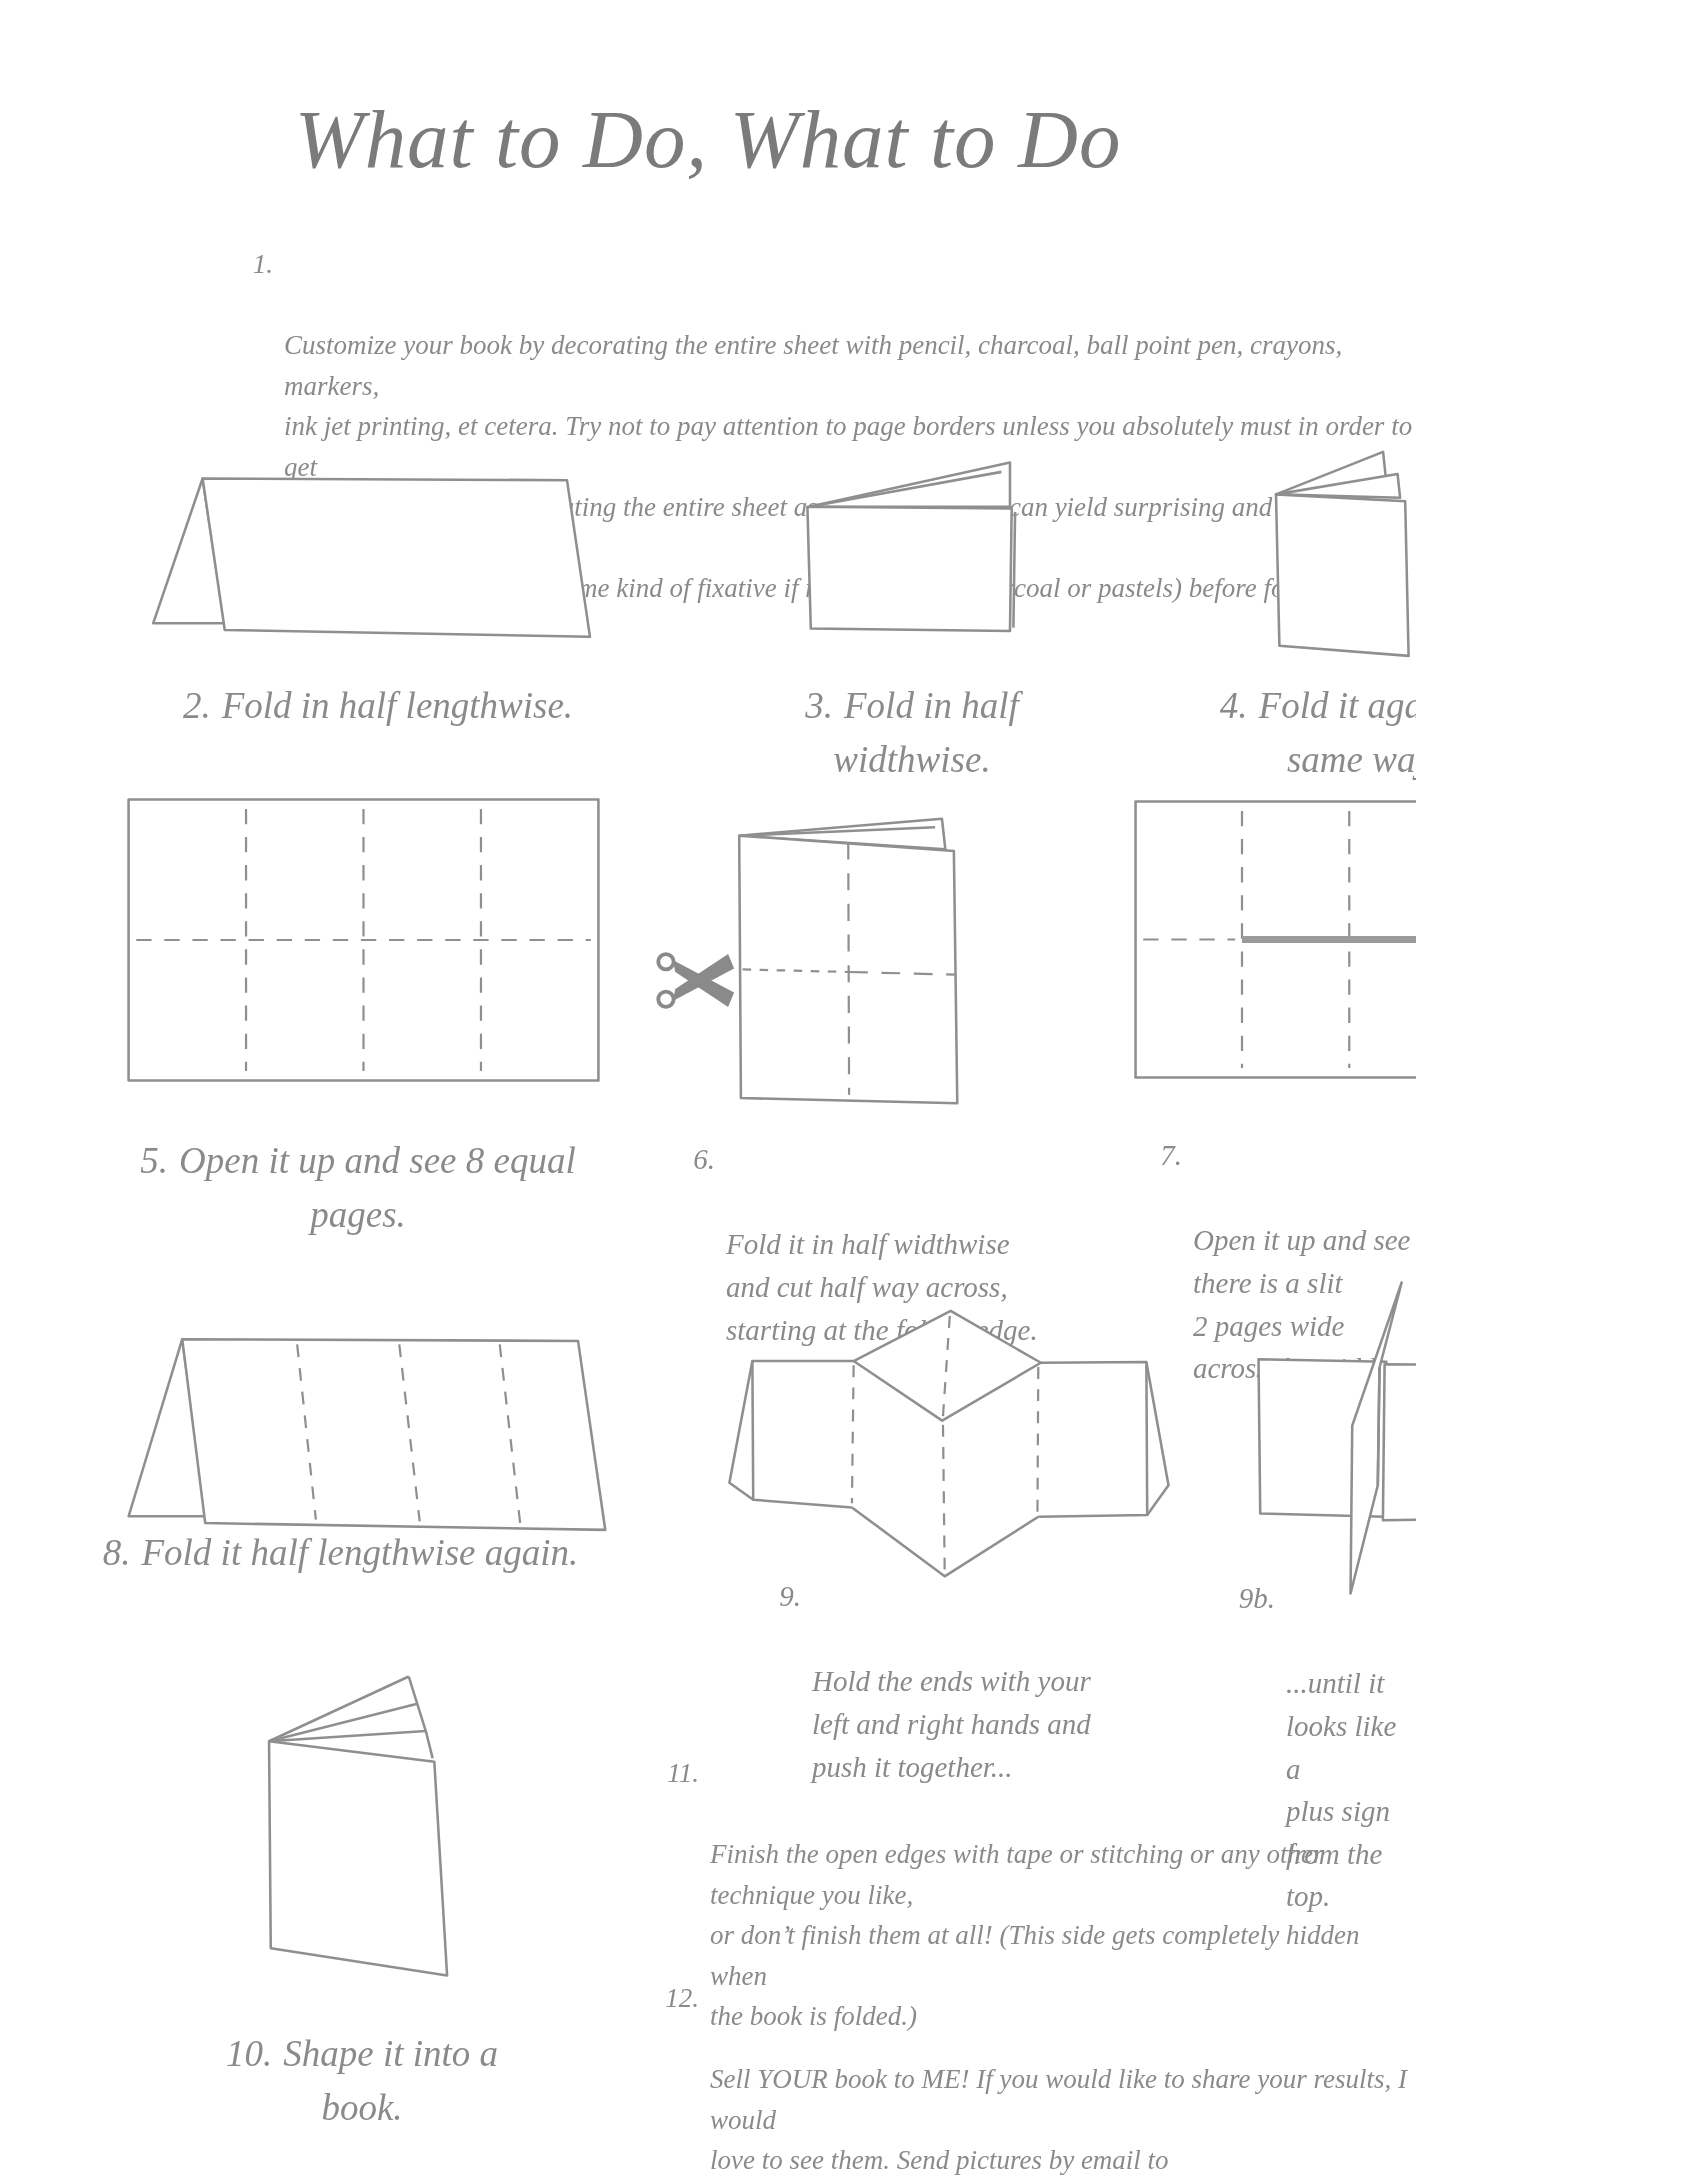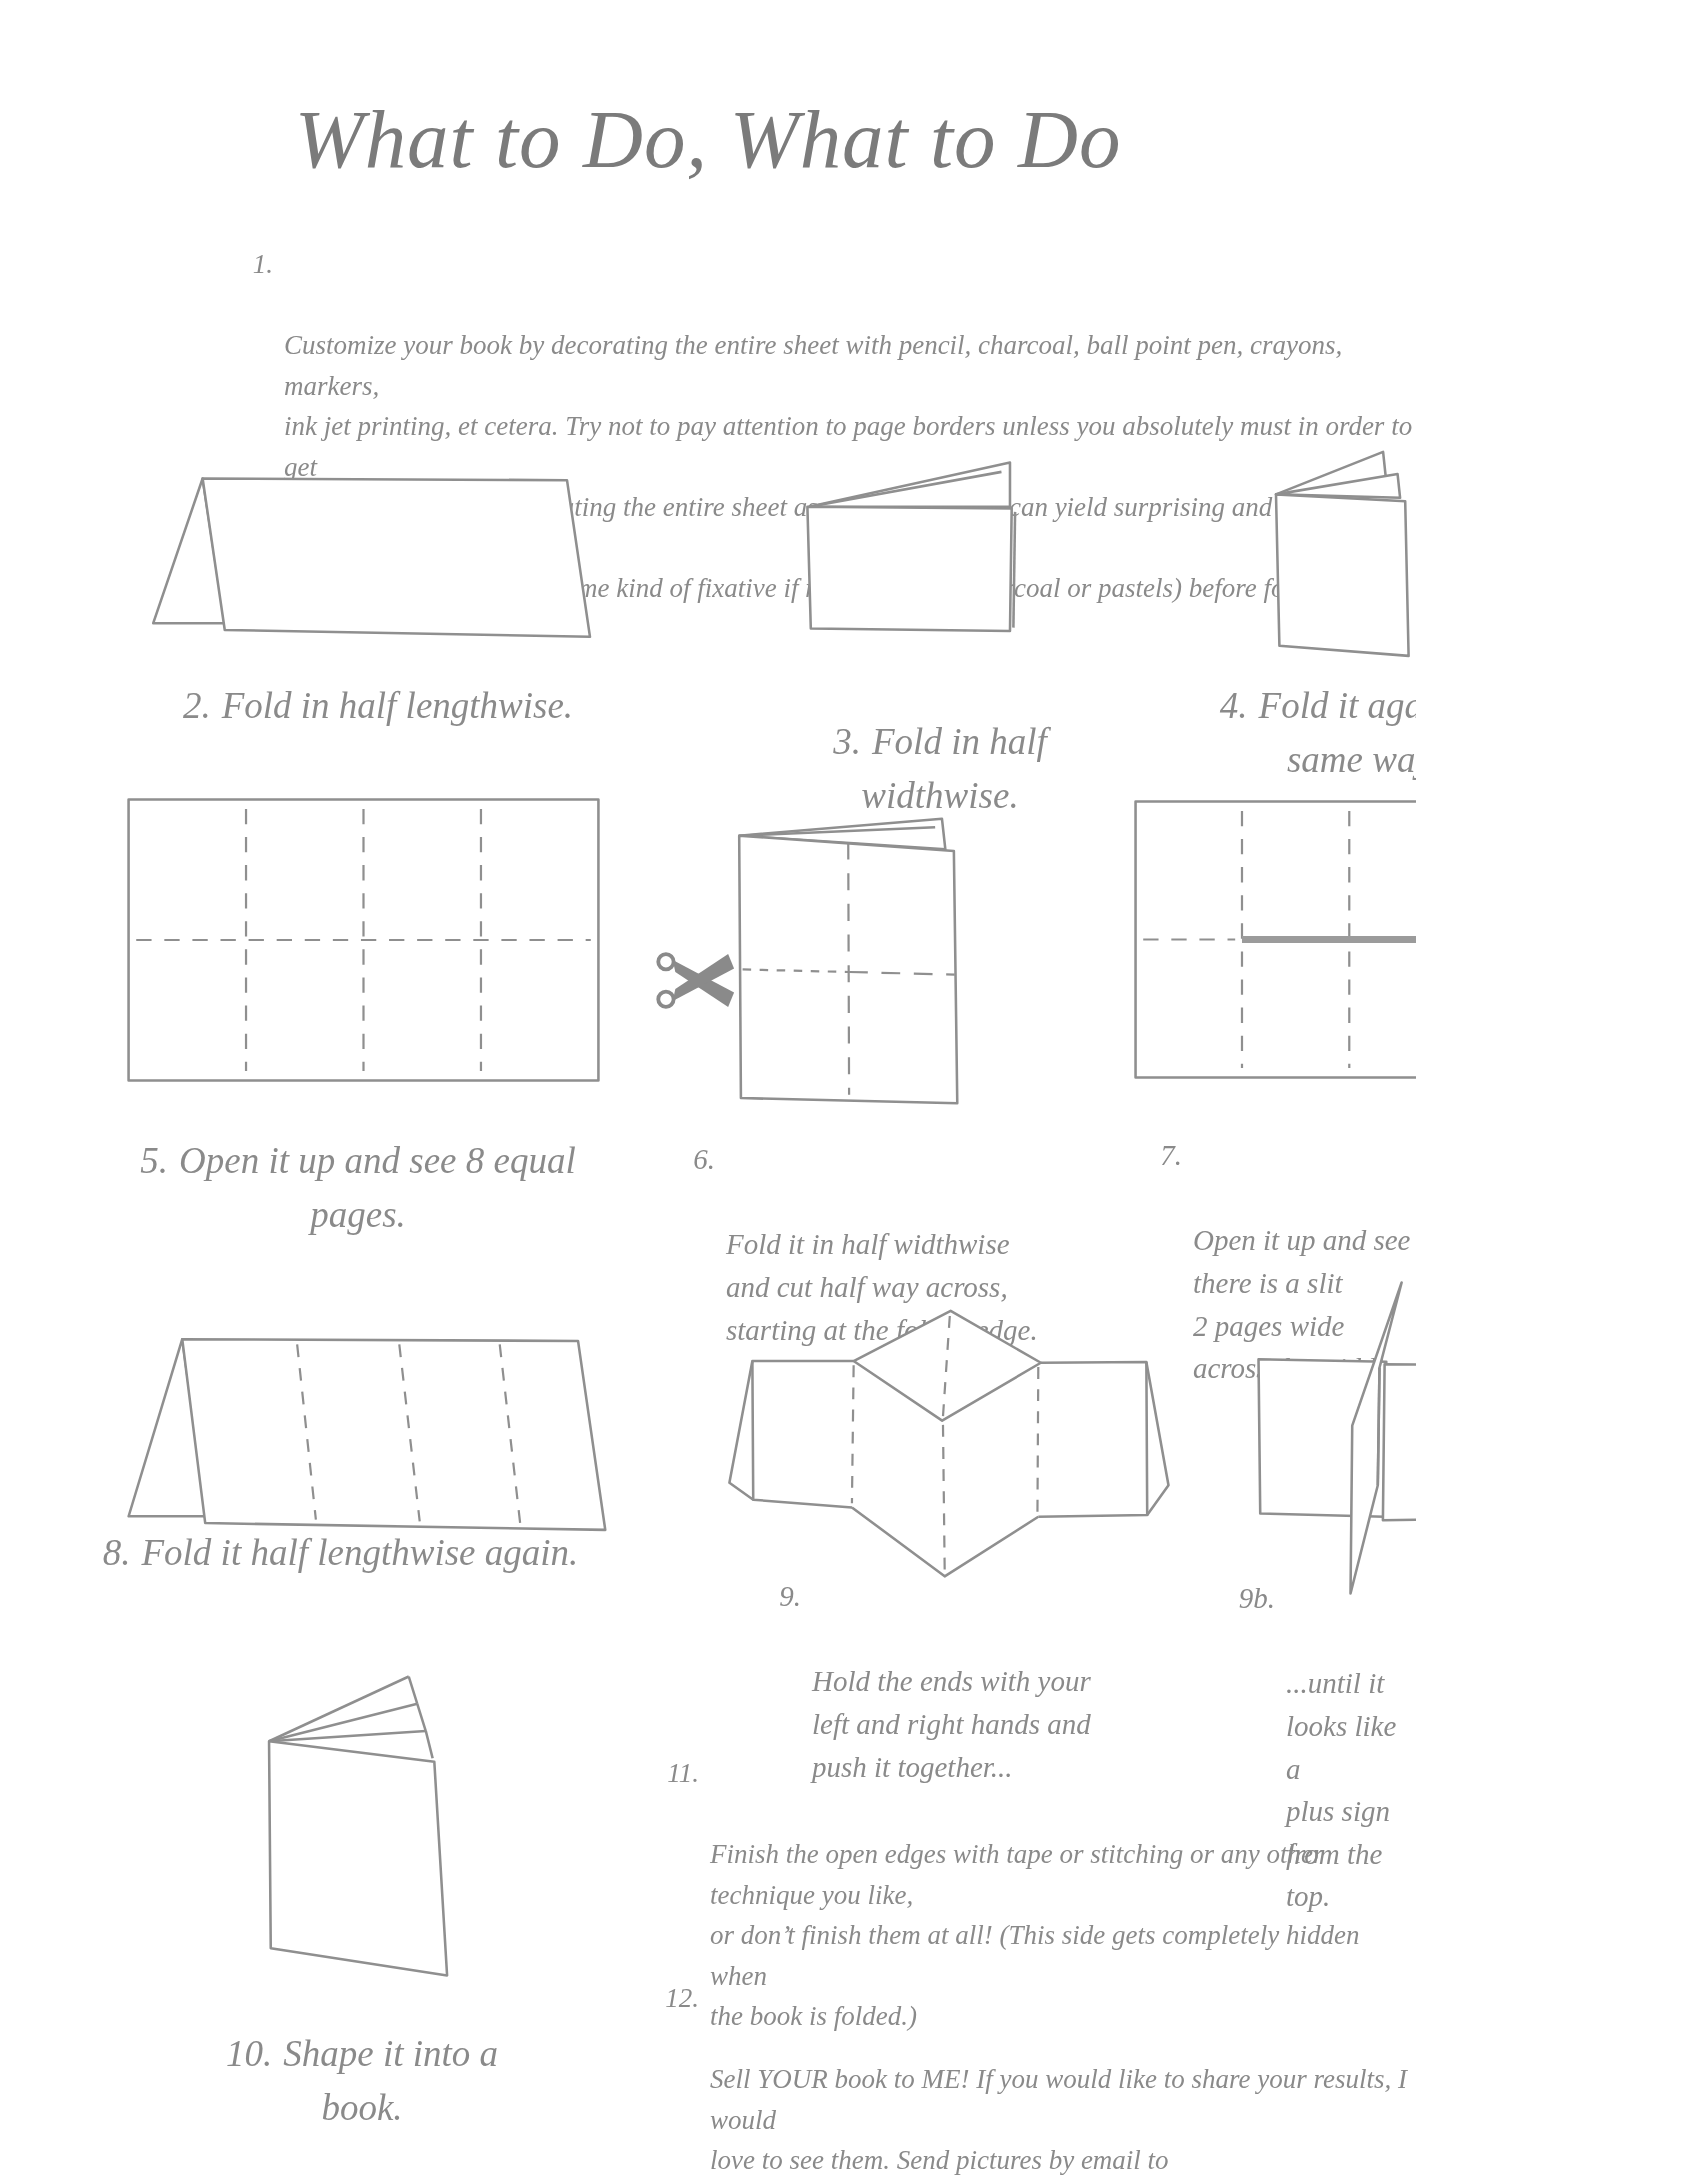--- a/index.html
+++ b/index.html
@@ -49,21 +49,21 @@
 
   <svg style="left:1259px;top:443px;" width="170" height="226" viewBox="0 0 200 265">
     <polygon class="panel" points="20,60 146,10 150,48"></polygon>
     <polygon class="panel" points="20,60 163,36 166,64"></polygon>
     <polygon class="panel" points="20,60 172,68 176,250 24,238"></polygon>
   </svg>
 
   <div class="cap" style="left:126px;top:679px;width:504px;">
     <span class="n">2.</span><span>Fold in half lengthwise.</span>
   </div>
-  <div class="cap" style="left:778px;top:679px;width:324px;margin-top:36px;">
+  <div class="cap" style="left:750px;top:679px;width:324px;">
     <span class="n">3.</span><span>Fold in half widthwise.</span>
   </div>
   <div class="cap" style="left:1184px;top:679px;width:358px;">
     <span class="n">4.</span><span>Fold it again the same way.</span>
   </div>
 
   <svg style="left:126px;top:797px;" width="475" height="286" viewBox="0 0 558 336">
     <rect class="ln" x="3" y="3" width="552" height="330"></rect>
     <line class="dash" x1="141" y1="14" x2="141" y2="322"></line>
     <line class="dash" x1="279" y1="14" x2="279" y2="322"></line>

